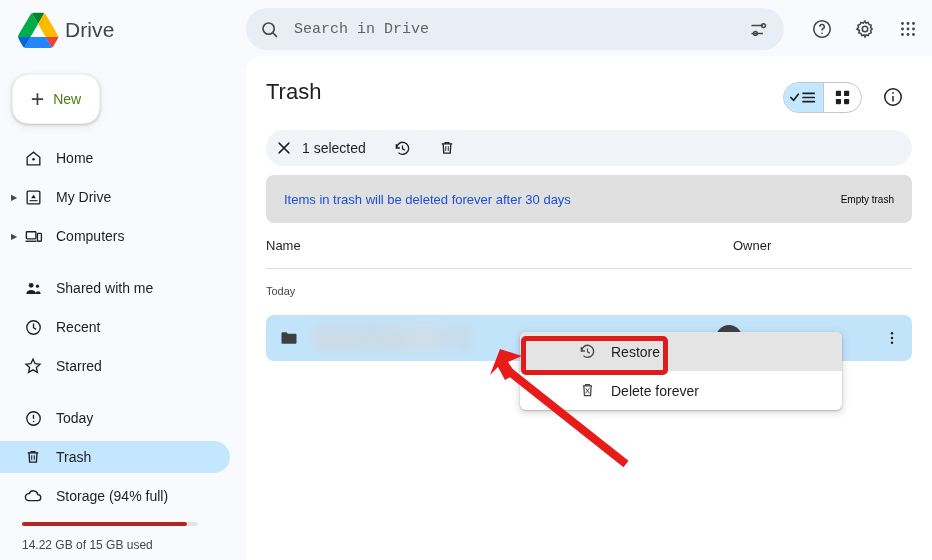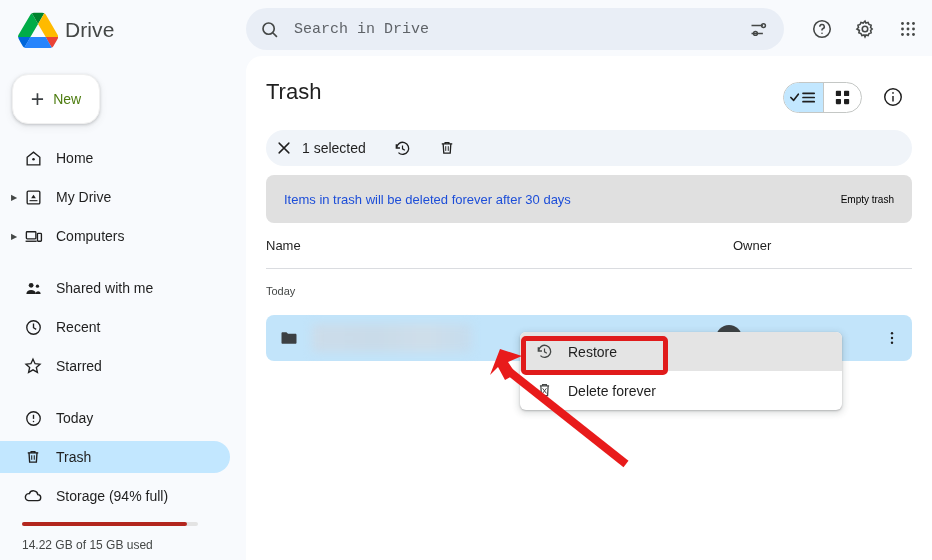--- a/index.html
+++ b/index.html
@@ -153,21 +153,21 @@
   .row-more { position: absolute; right: 8px; top: 11px; width: 24px; height: 24px; display: flex; align-items: center; justify-content: center; cursor: pointer; }
 
   
   .ctx-menu {
     position: absolute; left: 520px; top: 332px;
     width: 322px; height: 78px;
     background: #fff; border-radius: 6px;
     box-shadow: 0 2px 6px 2px rgba(60,64,67,.15), 0 1px 2px rgba(60,64,67,.3);
     overflow: hidden;
   }
-  .ctx-item { height: 39px; display: flex; align-items: center; cursor: pointer; font-size: 14px; color: #1f1f1f; }
+  .ctx-item { height: 39px; display: flex; align-items: center; cursor: pointer; font-size: 14px; color: #1f1f1f; padding-left: 43px; }
   .ctx-item.hover { background: #e4e4e4; }
   .ctx-icon { width: 48px; flex: 0 0 48px; display: flex; align-items: center; justify-content: center; }
 
   .hl-box {
     position: absolute; left: 521px; top: 336px;
     width: 147px; height: 39px;
     border: 5px solid #e01b1b; border-radius: 5px;
     pointer-events: none;
   }
   .arrow-svg { position: absolute; left: 470px; top: 325px; width: 180px; height: 145px; pointer-events: none; }

